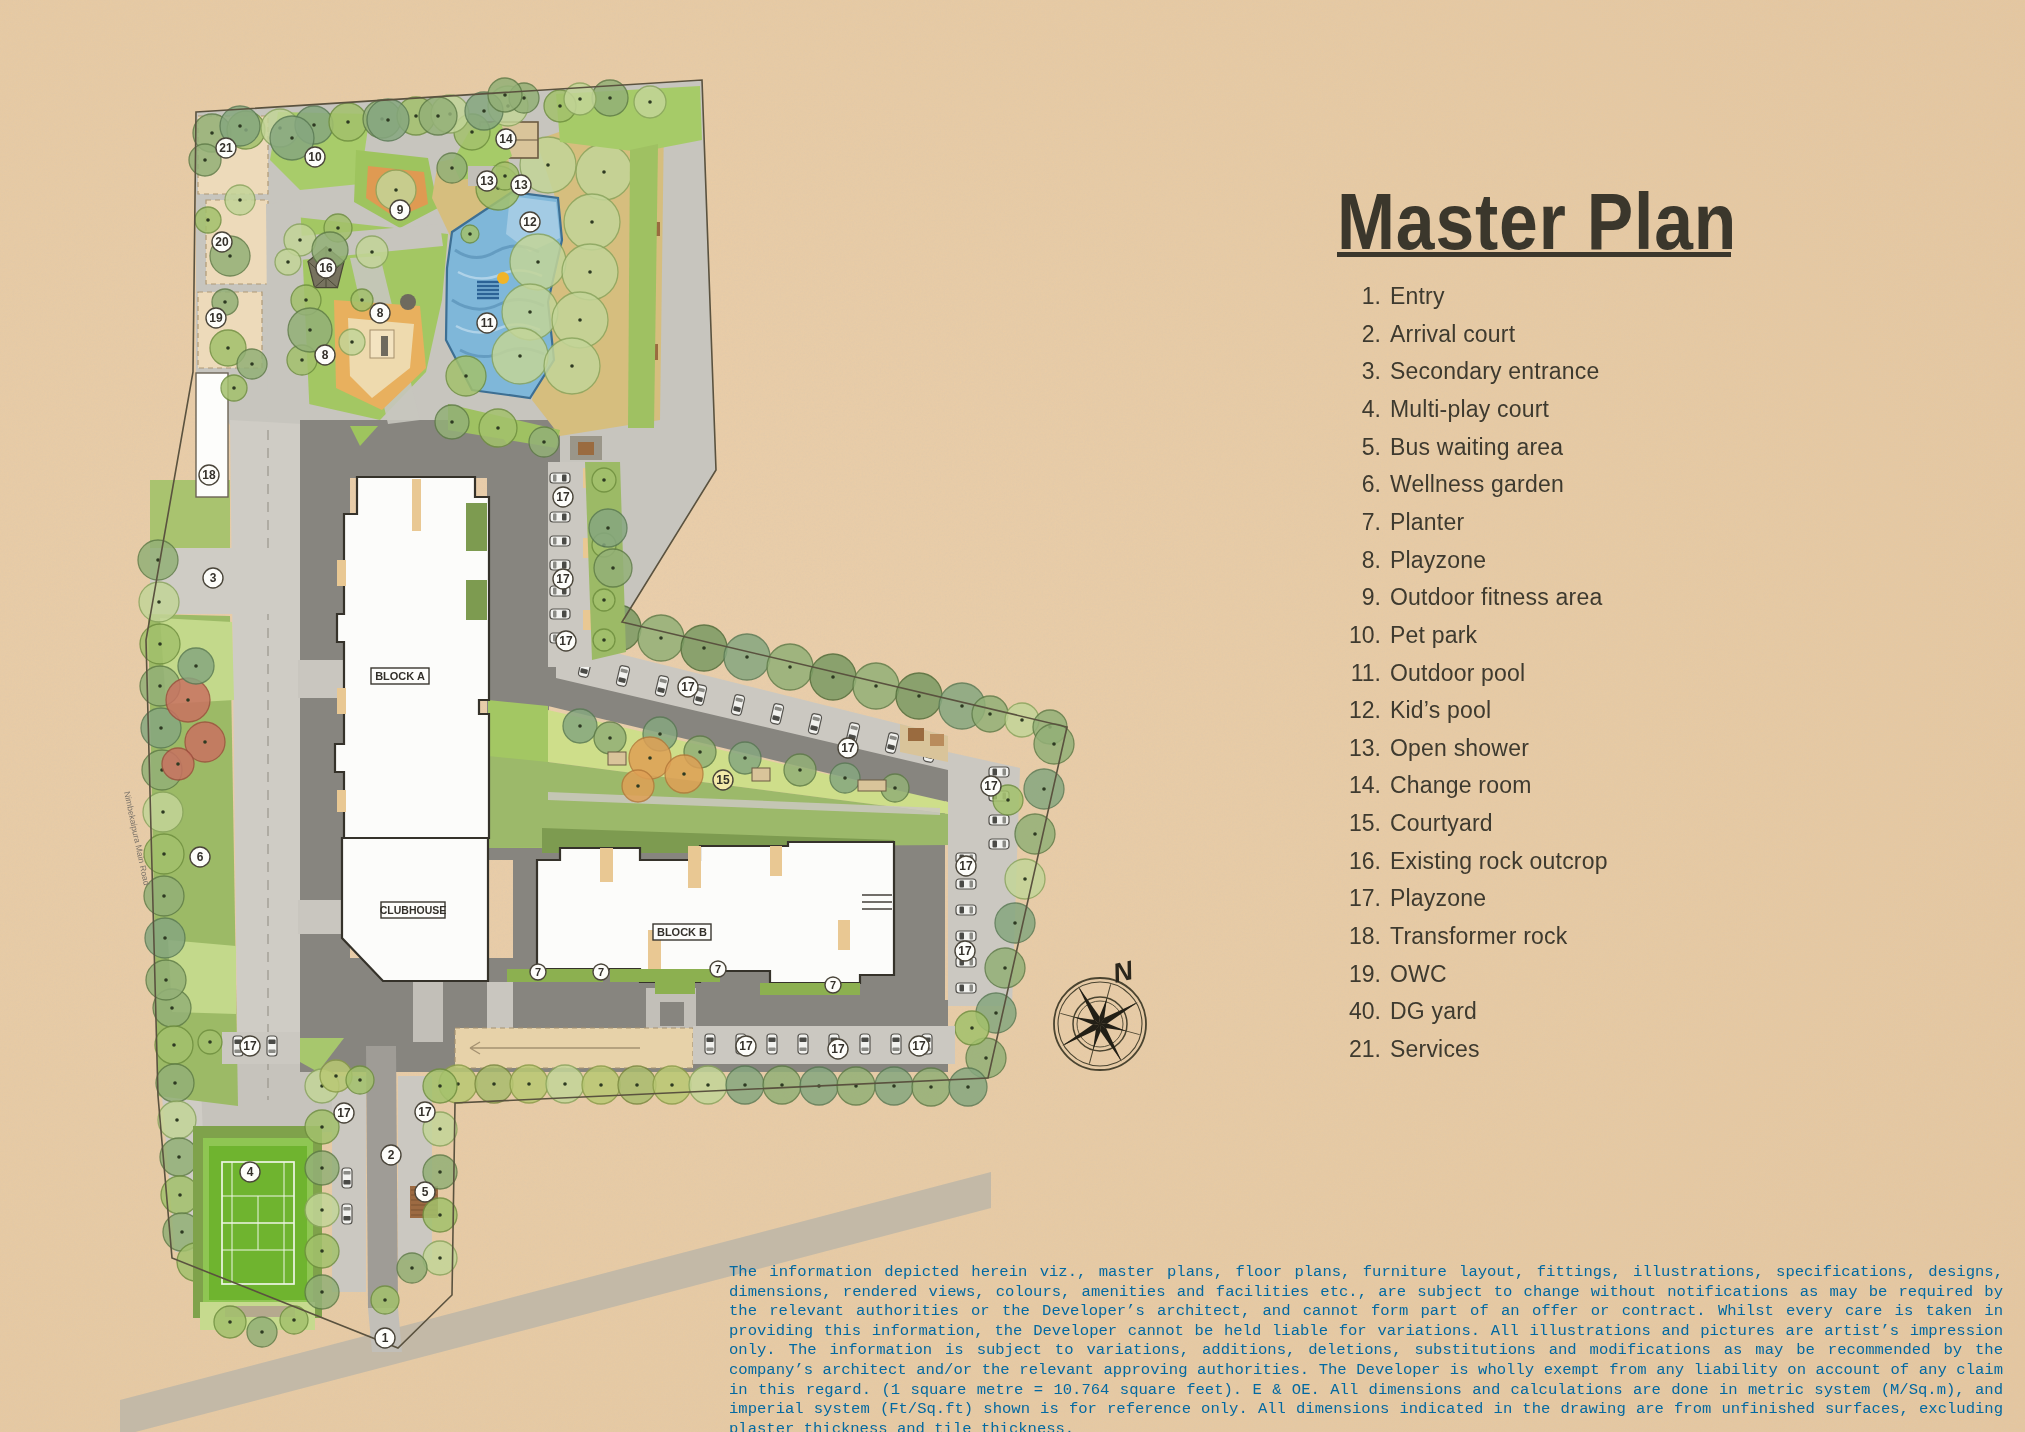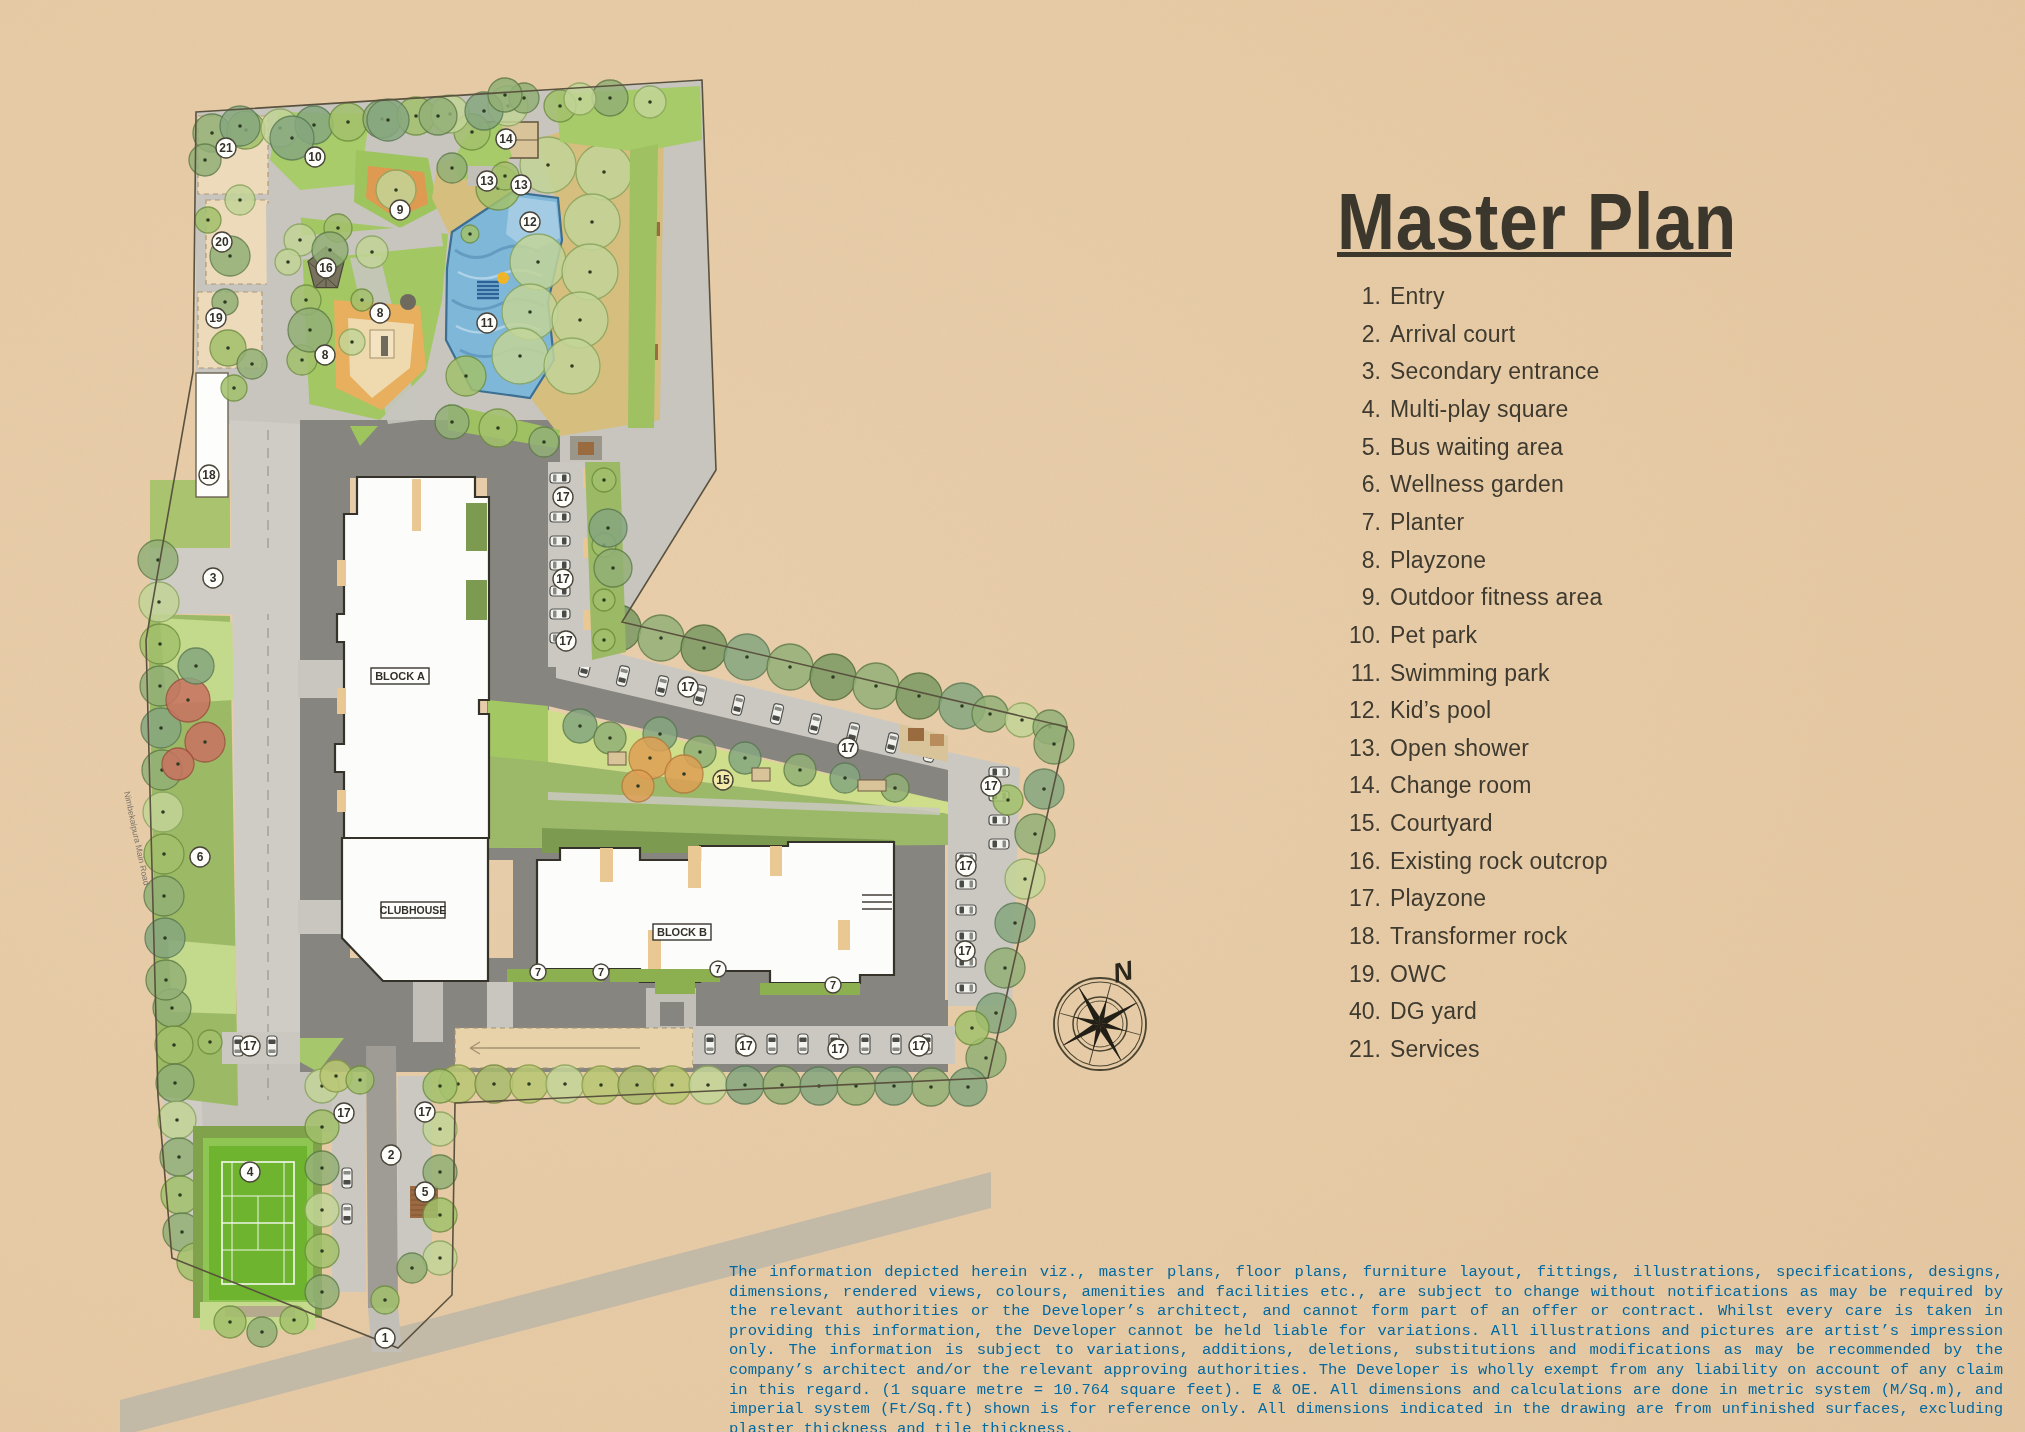--- a/index.html
+++ b/index.html
@@ -786,28 +786,28 @@
           </g>
         </g>
         <text x="1113" y="982" font-size="27" font-weight="bold" font-style="italic" fill="#2a261c" transform="rotate(-12 1118 972)">N</text>
         <text x="124" y="792" font-size="8.5" fill="#7a7268" transform="rotate(78 124 792)">Nimbekaipura Main Road</text>
       </svg></div>
 <div id="title">Master Plan</div>
 <div id="trule"></div>
 <div class="li" style="top:281px"><span class="num">1.</span><span class="lbl">Entry</span></div>
     <div class="li" style="top:319px"><span class="num">2.</span><span class="lbl">Arrival court</span></div>
     <div class="li" style="top:356px"><span class="num">3.</span><span class="lbl">Secondary entrance</span></div>
-    <div class="li" style="top:394px"><span class="num">4.</span><span class="lbl">Multi-play square</span></div>
+    <div class="li" style="top:394px"><span class="num">4.</span><span class="lbl">Multi-play court</span></div>
     <div class="li" style="top:432px"><span class="num">5.</span><span class="lbl">Bus waiting area</span></div>
     <div class="li" style="top:469px"><span class="num">6.</span><span class="lbl">Wellness garden</span></div>
     <div class="li" style="top:507px"><span class="num">7.</span><span class="lbl">Planter</span></div>
     <div class="li" style="top:545px"><span class="num">8.</span><span class="lbl">Playzone</span></div>
     <div class="li" style="top:582px"><span class="num">9.</span><span class="lbl">Outdoor fitness area</span></div>
     <div class="li" style="top:620px"><span class="num">10.</span><span class="lbl">Pet park</span></div>
-    <div class="li" style="top:658px"><span class="num">11.</span><span class="lbl">Swimming park</span></div>
+    <div class="li" style="top:658px"><span class="num">11.</span><span class="lbl">Outdoor pool</span></div>
     <div class="li" style="top:695px"><span class="num">12.</span><span class="lbl">Kid’s pool</span></div>
     <div class="li" style="top:733px"><span class="num">13.</span><span class="lbl">Open shower</span></div>
     <div class="li" style="top:770px"><span class="num">14.</span><span class="lbl">Change room</span></div>
     <div class="li" style="top:808px"><span class="num">15.</span><span class="lbl">Courtyard</span></div>
     <div class="li" style="top:846px"><span class="num">16.</span><span class="lbl">Existing rock outcrop</span></div>
     <div class="li" style="top:883px"><span class="num">17.</span><span class="lbl">Playzone</span></div>
     <div class="li" style="top:921px"><span class="num">18.</span><span class="lbl">Transformer rock</span></div>
     <div class="li" style="top:959px"><span class="num">19.</span><span class="lbl">OWC</span></div>
     <div class="li" style="top:996px"><span class="num">40.</span><span class="lbl">DG yard</span></div>
     <div class="li" style="top:1034px"><span class="num">21.</span><span class="lbl">Services</span></div>

